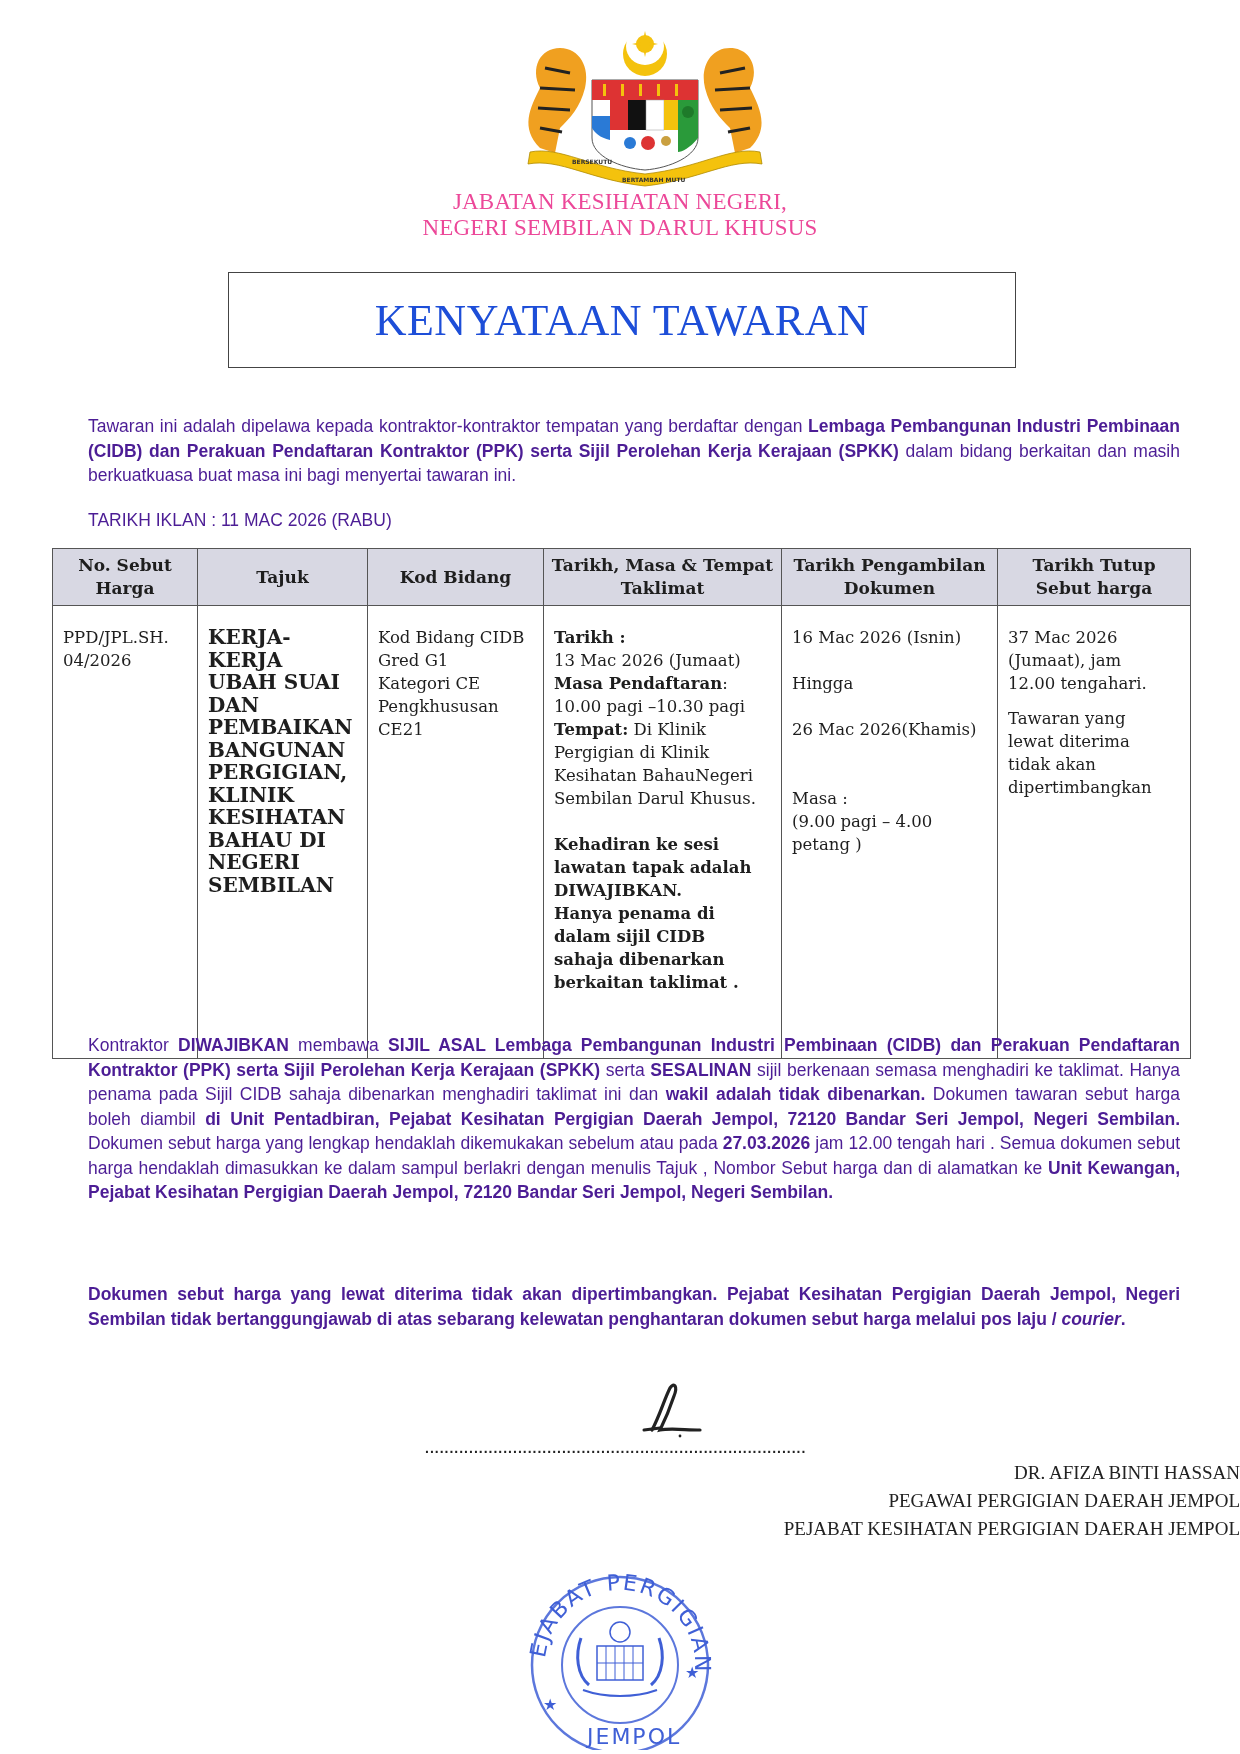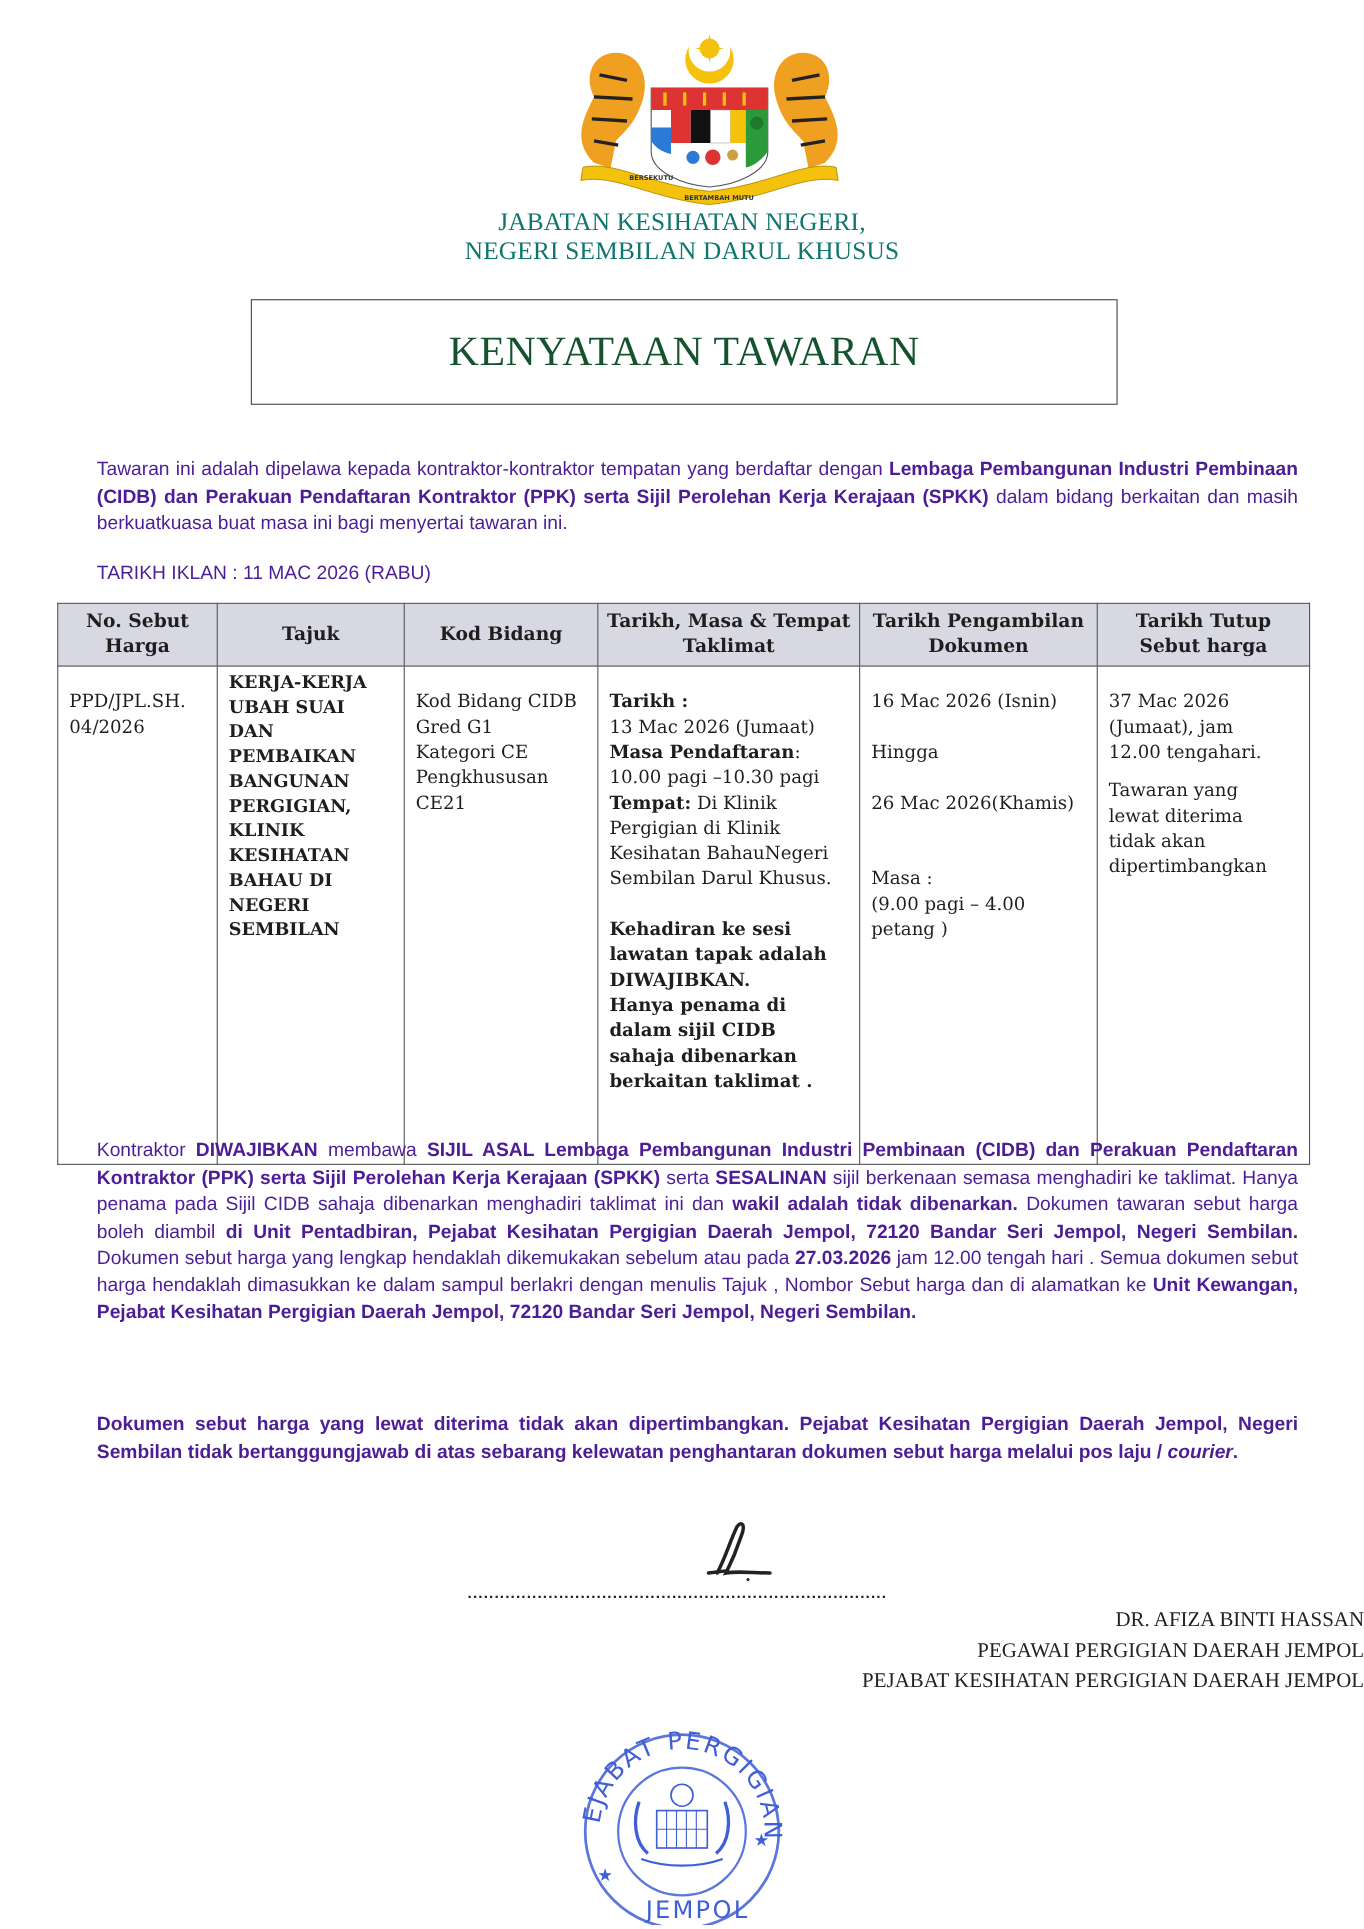--- a/index.html
+++ b/index.html
@@ -2,29 +2,29 @@
 <html><head>
 <meta charset="utf-8">
 <style>
   html, body { margin: 0; padding: 0; background: #ffffff; }
   body { width: 1240px; height: 1754px; position: relative; overflow: hidden;
          font-family: "DejaVu Serif", "Liberation Serif", serif; color: #1e1e1e; }
   .abs { position: absolute; }
 
   
   #crest { left: 500px; top: 28px; width: 290px; height: 160px; }
-  .org { left: 0; width: 1240px; text-align: center; color: #0f766e;
+  .org { left: 0; width: 1240px; text-align: center; color: #ec4899;
          font-family: "Liberation Serif", serif; font-size: 23px; line-height: 28px; letter-spacing: 0.2px; }
   #org1 { top: 188px; }
   #org2 { top: 214px; }
 
   
   #title-box { left: 228px; top: 272px; width: 788px; height: 96px; border: 1.5px solid #444;
                display: flex; align-items: center; justify-content: center; box-sizing: border-box; }
-  #title-box span { font-family: "Liberation Serif", serif; font-size: 38px; letter-spacing: 0.5px; color: #14532d; }
+  #title-box span { font-family: "Liberation Serif", serif; font-size: 44px; letter-spacing: 0.5px; color: #1d4ed8; }
 
   
   .para { left: 88px; width: 1092px; font-family: "Liberation Sans", sans-serif; font-size: 17.5px;
           line-height: 24.5px; text-align: justify; color: #4c1d95; transform-origin: 0 0; }
   .para b { font-weight: bold; }
   #intro { top: 414px; }
   #tarikh-iklan { top: 508px; }
 
   
   #offer-table { left: 52px; top: 548px; width: 1138px; border-collapse: collapse; table-layout: fixed;
@@ -142,21 +142,21 @@
       <th>Tarikh Pengambilan Dokumen</th>
       <th>Tarikh Tutup Sebut harga</th>
     </tr>
   </thead>
   <tbody>
     <tr>
       <td class="c">
         <div>PPD/JPL.SH.</div>
         <div>04/2026</div>
       </td>
-      <td class="c bold" style="padding-top:3px;font-size:16px;line-height:22.5px;">
+      <td class="c bold" style="padding-top:20px;font-size:20px;line-height:22.5px;">
         <div>KERJA-KERJA</div>
         <div>UBAH SUAI</div>
         <div>DAN</div>
         <div>PEMBAIKAN</div>
         <div>BANGUNAN</div>
         <div>PERGIGIAN,</div>
         <div>KLINIK</div>
         <div>KESIHATAN</div>
         <div>BAHAU DI</div>
         <div>NEGERI</div>

